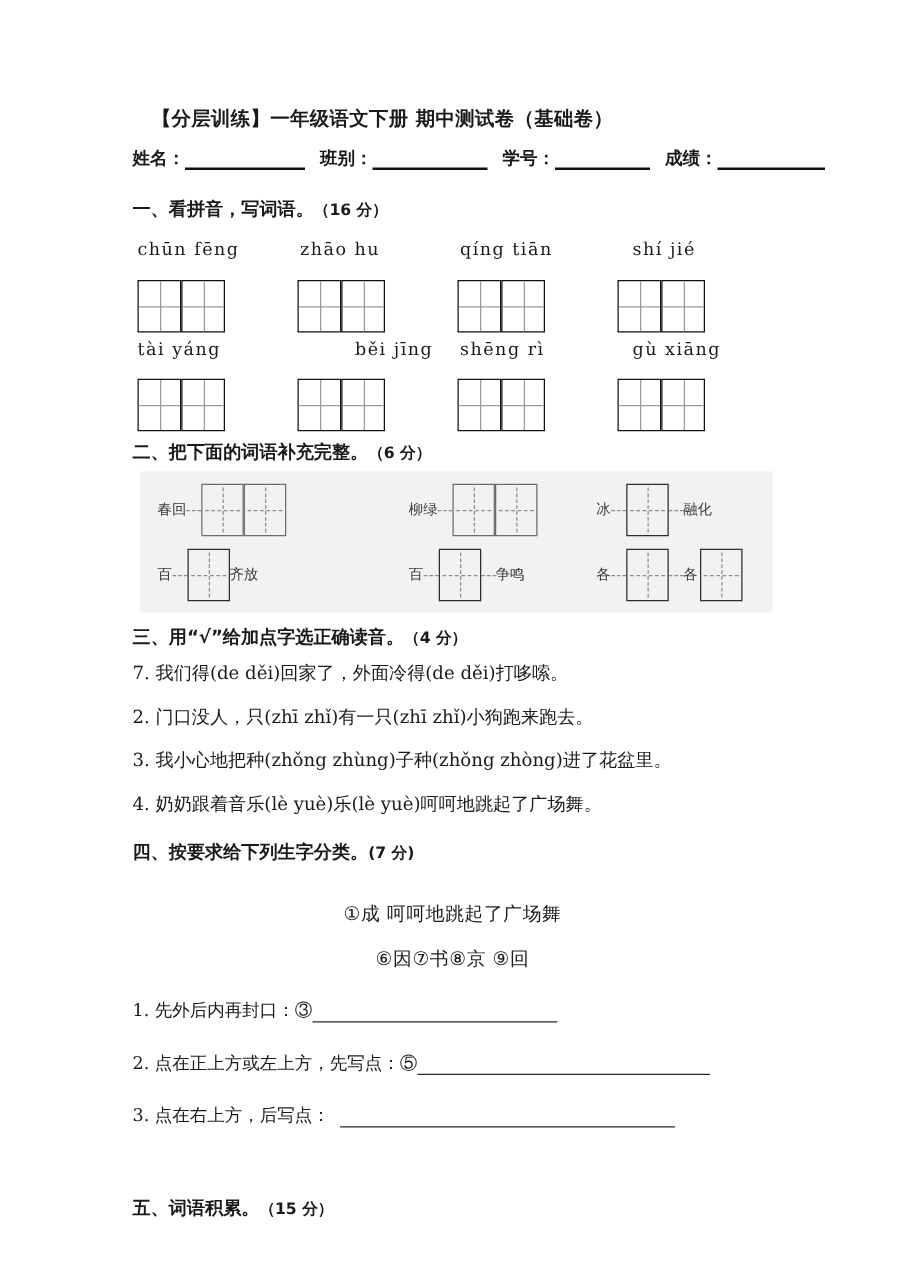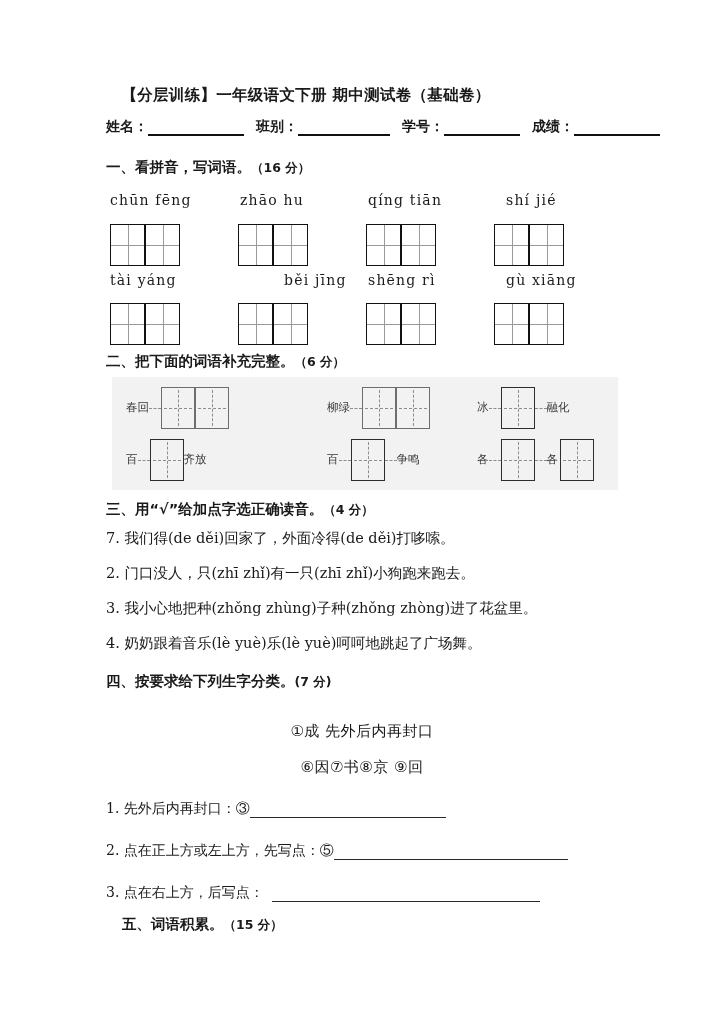--- a/index.html
+++ b/index.html
@@ -302,33 +302,33 @@
     <span>三、用“√”给加点字选正确读音。</span><span class="pts">（4 分）</span>
   </div>
   <div class="q-line" style="top:529px;">7. 我们得(de děi)回家了，外面冷得(de děi)打哆嗦。</div>
   <div class="q-line" style="top:564px;">2. 门口没人，只(zhī zhǐ)有一只(zhī zhǐ)小狗跑来跑去。</div>
   <div class="q-line" style="top:599px;">3. 我小心地把种(zhǒng  zhùng)子种(zhǒng    zhòng)进了花盆里。</div>
   <div class="q-line" style="top:634px;">4. 奶奶跟着音乐(lè    yuè)乐(lè  yuè)呵呵地跳起了广场舞。</div>
 
   <div class="sec-head" style="top:672px;">
     <span>四、按要求给下列生字分类。</span><span class="pts">(7 分)</span>
   </div>
-  <div class="char-line" style="top:722px;">①成 先外后内再封口</div>
+  <div class="char-line" style="top:722px;">①成 呵呵地跳起了广场舞</div>
   <div class="char-line" style="top:758px;">⑥因⑦书⑧京 ⑨回</div>
 
   <div class="ans-line" style="top:800px;">
     <span>1. 先外后内再封口：③</span>
     <span class="ans-rule" style="width:196px;"></span>
   </div>
   <div class="ans-line" style="top:842px;">
     <span>2. 点在正上方或左上方，先写点：⑤</span>
     <span class="ans-rule" style="width:234px;"></span>
   </div>
   <div class="ans-line" style="top:884px;">
     <span>3. 点在右上方，后写点：</span>
     <span class="ans-rule" style="width:268px; margin-left:8px;"></span>
   </div>
 
-  <div class="sec-head" style="top:915px;margin-left:16px;">
+  <div class="sec-head" style="top:957px;">
     <span>五、词语积累。</span><span class="pts">（15 分）</span>
   </div>
 
 </div>
 
 </body></html>

